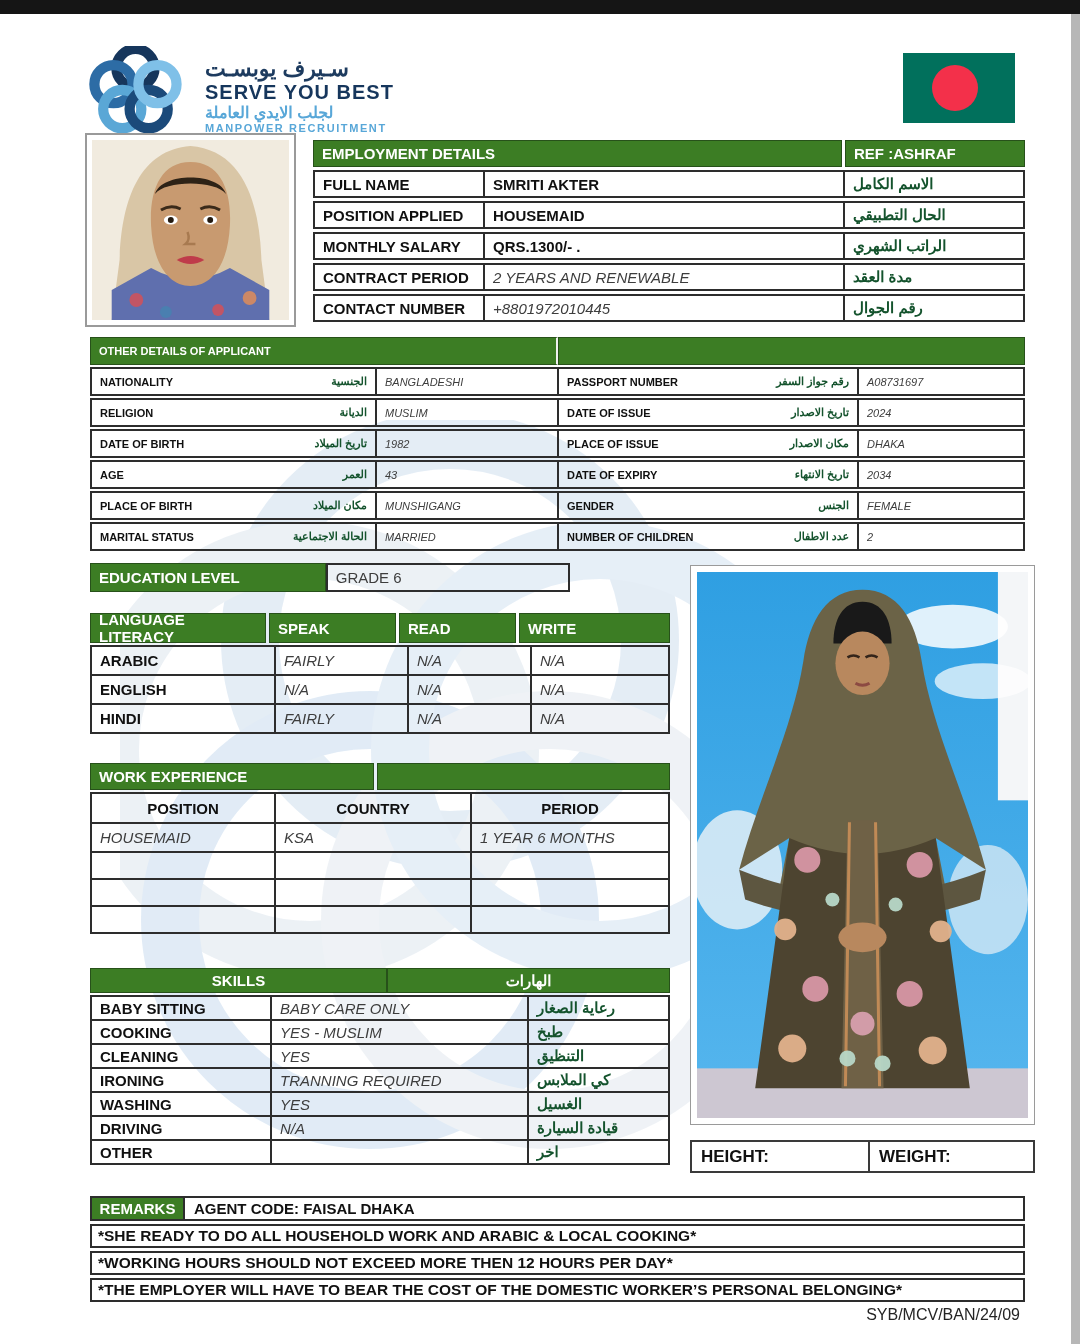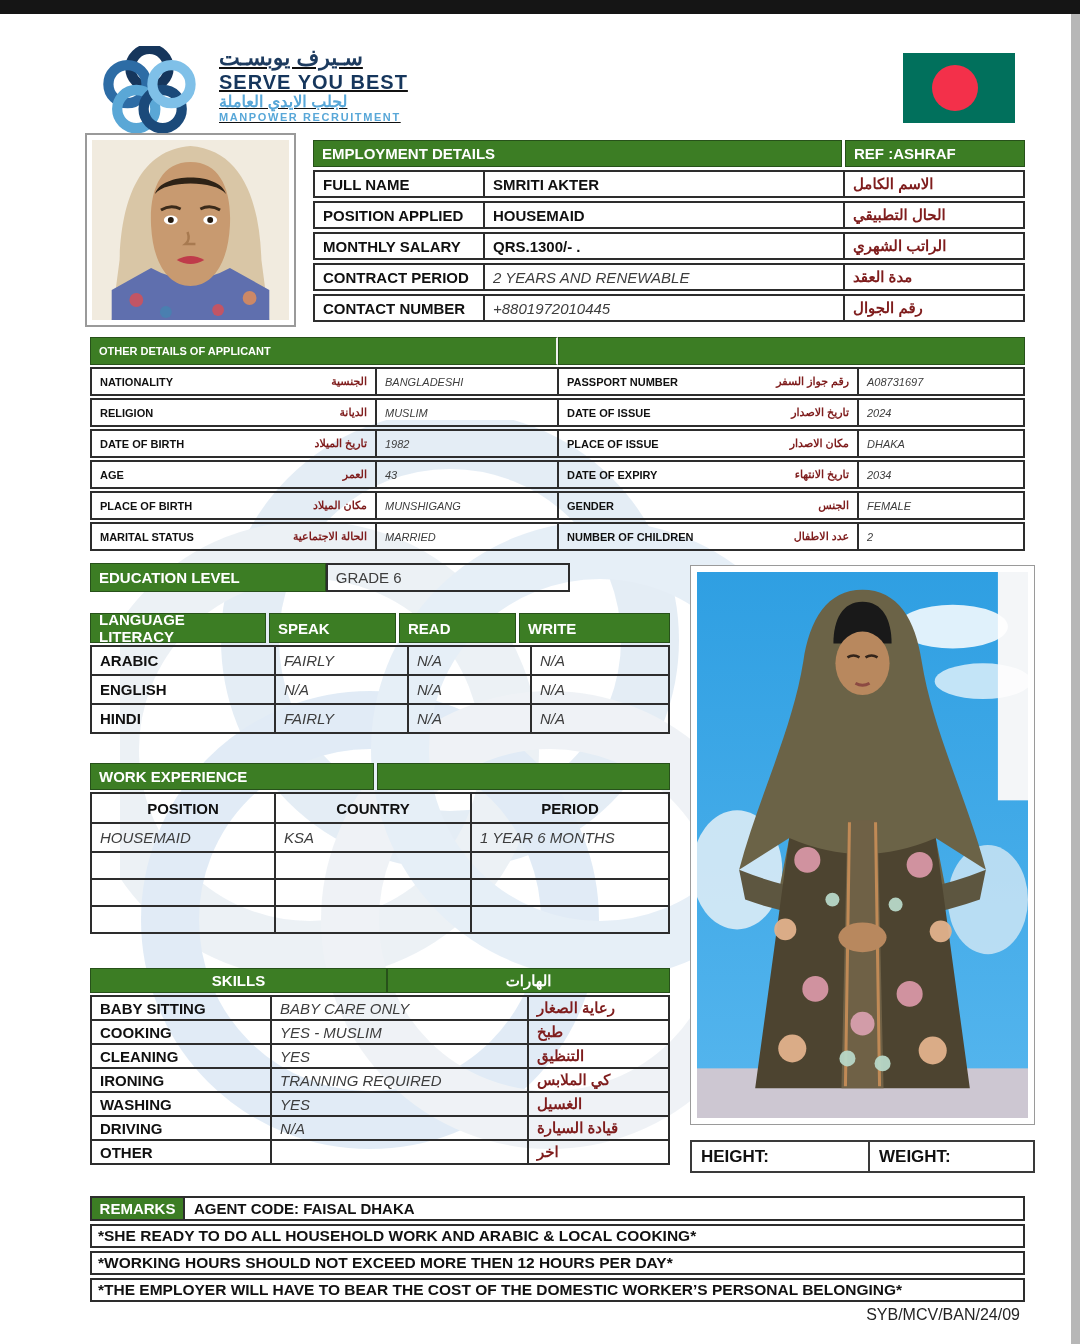--- a/index.html
+++ b/index.html
@@ -4,21 +4,21 @@
 <style>
   html,body{margin:0;padding:0;background:#ffffff;}
   .page{position:relative;width:1080px;height:1344px;background:#ffffff;overflow:hidden;
         font-family:"Liberation Sans",sans-serif;color:#111;}
   .topbar{position:absolute;left:0;top:0;width:1080px;height:14px;background:#151515;}
   .rightbar{position:absolute;left:1071px;top:14px;width:9px;height:1330px;background:#b7b7b7;}
   .watermark{position:absolute;left:120px;top:420px;opacity:0.55;z-index:0;}
   .layer{position:absolute;z-index:1;}
 
   
-  .logo{left:89px;top:46px;display:flex;align-items:flex-start;gap:12px;text-decoration:underline;}
+  .logo{left:75px;top:46px;display:flex;align-items:flex-end;gap:12px;}
   .logo-text{display:flex;flex-direction:column;line-height:1.12;}
   .brand-ar{font-size:22px;font-weight:bold;color:#1d3b5f;}
   .brand-en{font-size:20px;font-weight:bold;color:#16365c;letter-spacing:1px;}
   .brand-tag-ar{font-size:16px;font-weight:bold;color:#58a7d8;}
   .brand-tag-en{font-size:11px;font-weight:bold;color:#58a7d8;letter-spacing:1.6px;}
 
   
   .flag{left:903px;top:53px;width:112px;height:70px;background:#01705c;}
   .flag-circle{position:absolute;left:29px;top:12px;width:46px;height:46px;border-radius:50%;background:#f3304a;}
 
@@ -28,21 +28,21 @@
   .photo-large{left:690px;top:565px;width:345px;height:560px;background:#fff;border:1px solid #9a9a9a;padding:6px;box-sizing:border-box;}
   .photo-large svg{display:block;width:100%;height:100%;}
 
   
   .green{background:#3c7d24;color:#fff;font-weight:bold;}
   .row{display:flex;align-items:center;box-sizing:border-box;border:2px solid #2d2d2d;background:transparent;}
   .cell{box-sizing:border-box;padding:0 8px;height:100%;display:flex;align-items:center;overflow:hidden;white-space:nowrap;}
   .dl{border-left:2px solid #2d2d2d;}
   .bold{font-weight:bold;color:#101010;}
   .val{color:#3d3d3d;font-style:italic;}
-  .ar{direction:rtl;font-weight:bold;color:#7f1d1d;}
+  .ar{direction:rtl;font-weight:bold;color:#14532d;}
   .hcell{box-sizing:border-box;padding:0 8px;display:flex;align-items:center;border:1px solid #27511a;}
 
   
   .emp{left:313px;top:140px;width:712px;font-size:15px;}
   .emp-header{display:flex;height:27px;gap:3px;}
   .emp-h1{width:529px;}
   .emp-h2{flex:1;}
   .emp-row{height:28px;margin-top:3px;font-size:15px;}
   .emp-c1{width:168px;}
   .emp-c2{width:360px;}

